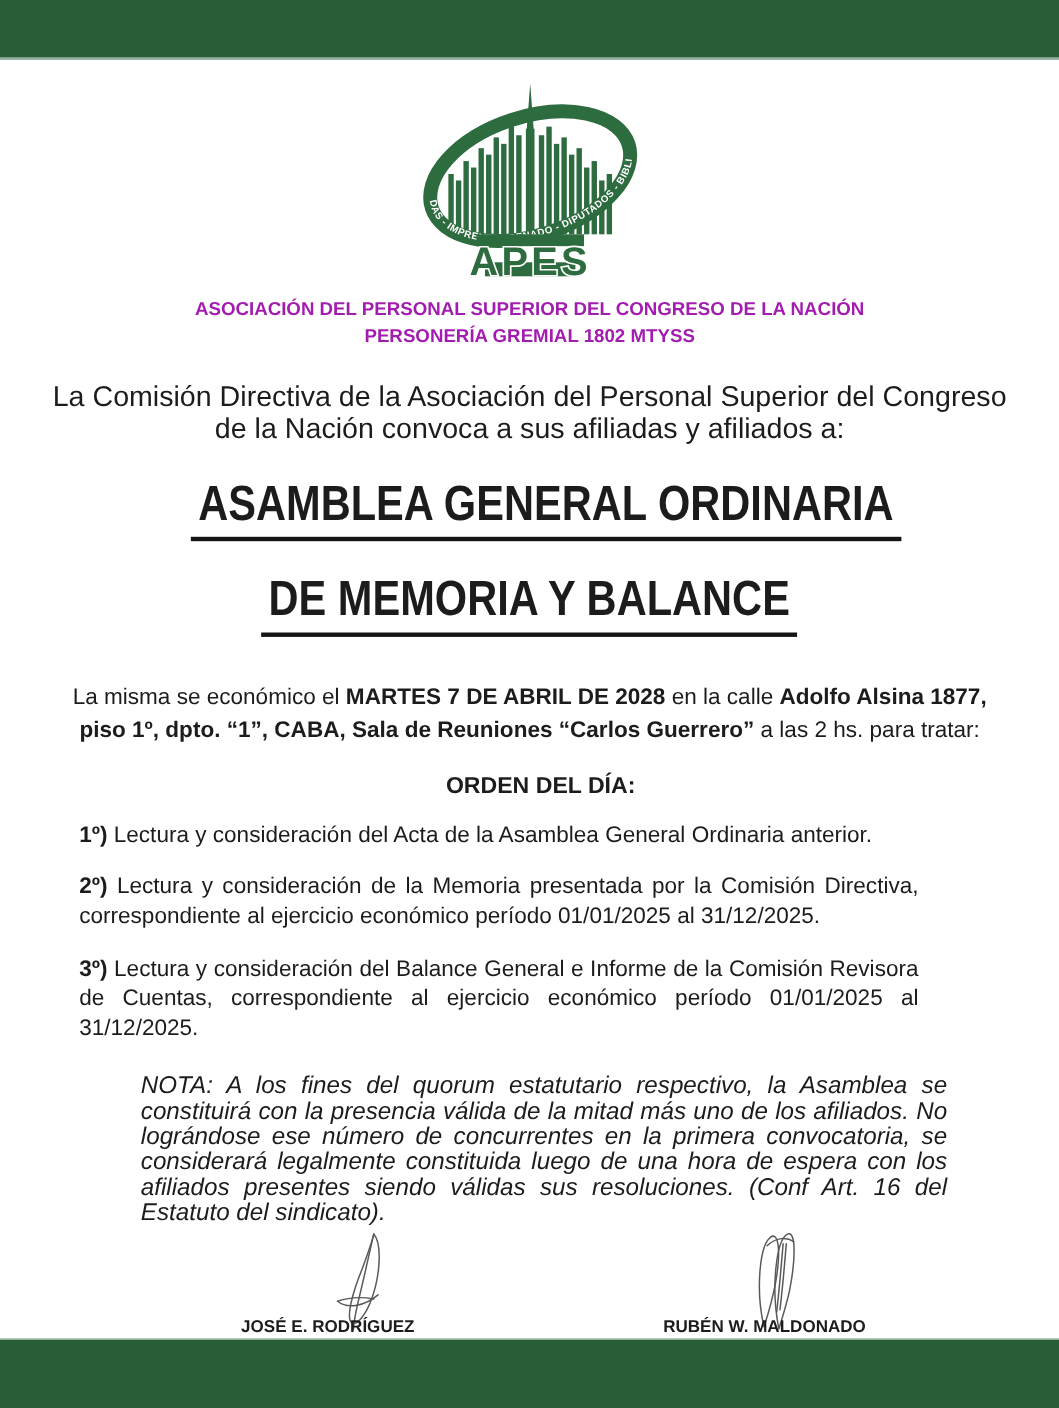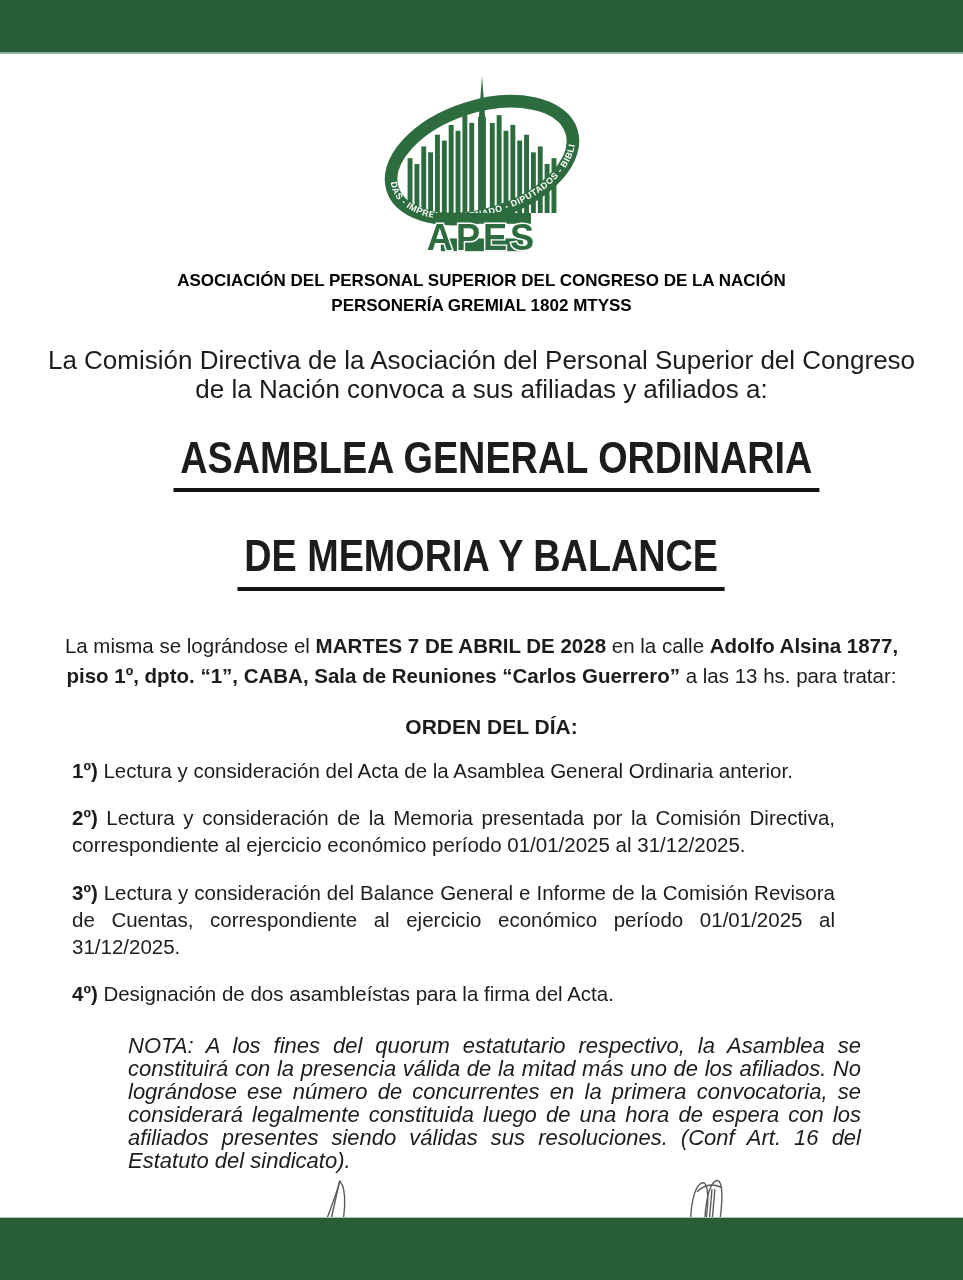--- a/index.html
+++ b/index.html
@@ -10,28 +10,28 @@
   }
   .band { position:absolute; left:0; right:0; background:#275e37; }
   .band-top    { top:0;    height:52px; border-bottom:2px solid #93af9b; }
   .band-bottom { bottom:0; height:62px; border-top:1px solid #aec6b4; }
 
   .content { position:absolute; top:54px; left:0; right:0; }
 
   .logo-wrap { display:flex; justify-content:center; margin-top:20px; }
   .logo-wrap svg { display:block; }
 
-  .org-block { margin-top:8px; text-align:center; color:#000000; font-weight:bold;
+  .org-block { margin-top:8px; text-align:center; color:#a21caf; font-weight:bold;
                font-size:17px; line-height:25px; }
 
   .intro { margin-top:28px; text-align:center; font-size:26px; line-height:29px; }
 
   .title-line { display:flex; justify-content:center; }
   .title-line.first  { margin-top:30px;padding-left:29px; }
-  .title-line.second { margin-top:40px; }
+  .title-line.second { margin-top:28px; }
   .title-line .txt {
     font-size:45px; font-weight:bold; line-height:1.05; letter-spacing:0px;
     padding:0 8px 7px 8px; border-bottom:4px solid #141414;
     transform:scaleX(0.84); transform-origin:center;
     white-space:nowrap;
   }
 
   .details { margin-top:40px; text-align:center; font-size:20.5px; line-height:30px; }
   .details .seg-bold { font-weight:bold; }
 
@@ -116,30 +116,29 @@
     </div>
 
     <div class="title-line first">
       <span class="txt">ASAMBLEA GENERAL ORDINARIA</span>
     </div>
     <div class="title-line second">
       <span class="txt">DE MEMORIA Y BALANCE</span>
     </div>
 
     <div class="details" id="event-details">
-        <div><span class="seg">La misma se lográndose el </span><span class="seg-bold">MARTES 7 DE ABRIL DE 2028</span><span class="seg"> en la calle </span><span class="seg-bold">Adolfo Alsina 1877,</span></div>
-        <div><span class="seg-bold">piso 1º, dpto. “1”, CABA, Sala de Reuniones “Carlos Guerrero”</span><span class="seg"> a las 13 hs. para tratar:</span></div>
+        <div><span class="seg">La misma se económico el </span><span class="seg-bold">MARTES 7 DE ABRIL DE 2028</span><span class="seg"> en la calle </span><span class="seg-bold">Adolfo Alsina 1877,</span></div>
+        <div><span class="seg-bold">piso 1º, dpto. “1”, CABA, Sala de Reuniones “Carlos Guerrero”</span><span class="seg"> a las 2 hs. para tratar:</span></div>
       </div>
 
     <div class="orden-heading">ORDEN DEL DÍA:</div>
     <div class="agenda" id="agenda-list">
         <p class="agenda-item"><span class="num">1º)</span> Lectura y consideración del Acta de la Asamblea General Ordinaria anterior.</p>
         <p class="agenda-item"><span class="num">2º)</span> Lectura y consideración de la Memoria presentada por la Comisión Directiva, correspondiente al ejercicio económico período 01/01/2025 al 31/12/2025.</p>
         <p class="agenda-item"><span class="num">3º)</span> Lectura y consideración del Balance General e Informe de la Comisión Revisora de Cuentas, correspondiente al ejercicio económico período 01/01/2025 al 31/12/2025.</p>
-        <p class="agenda-item"><span class="num">4º)</span> Designación de dos asambleístas para la firma del Acta.</p>
       </div>
 
     <div class="note">NOTA: A los fines del quorum estatutario respectivo, la Asamblea se constituirá con la presencia válida de la mitad más uno de los afiliados. No lográndose ese número de concurrentes en la primera convocatoria, se considerará legalmente constituida luego de una hora de espera con los afiliados presentes siendo válidas sus resoluciones. (Conf Art. 16 del Estatuto del sindicato).</div>
 
     <div class="signatures">
       <div class="sig-col left">
         <svg class="sig-scribble" width="90" height="92" viewBox="0 0 90 95">
           <g fill="none" stroke="#3c3c3c" stroke-width="1.4" stroke-linecap="round" opacity="0.85">
             <path d="M52,3 C60,12 58,42 50,64 C45,78 36,90 31,86 C26,81 32,58 41,36 C45,25 50,12 52,3"></path>
             <path d="M52,3 C48,20 42,48 37,68 C35,77 33,86 33,92"></path>

